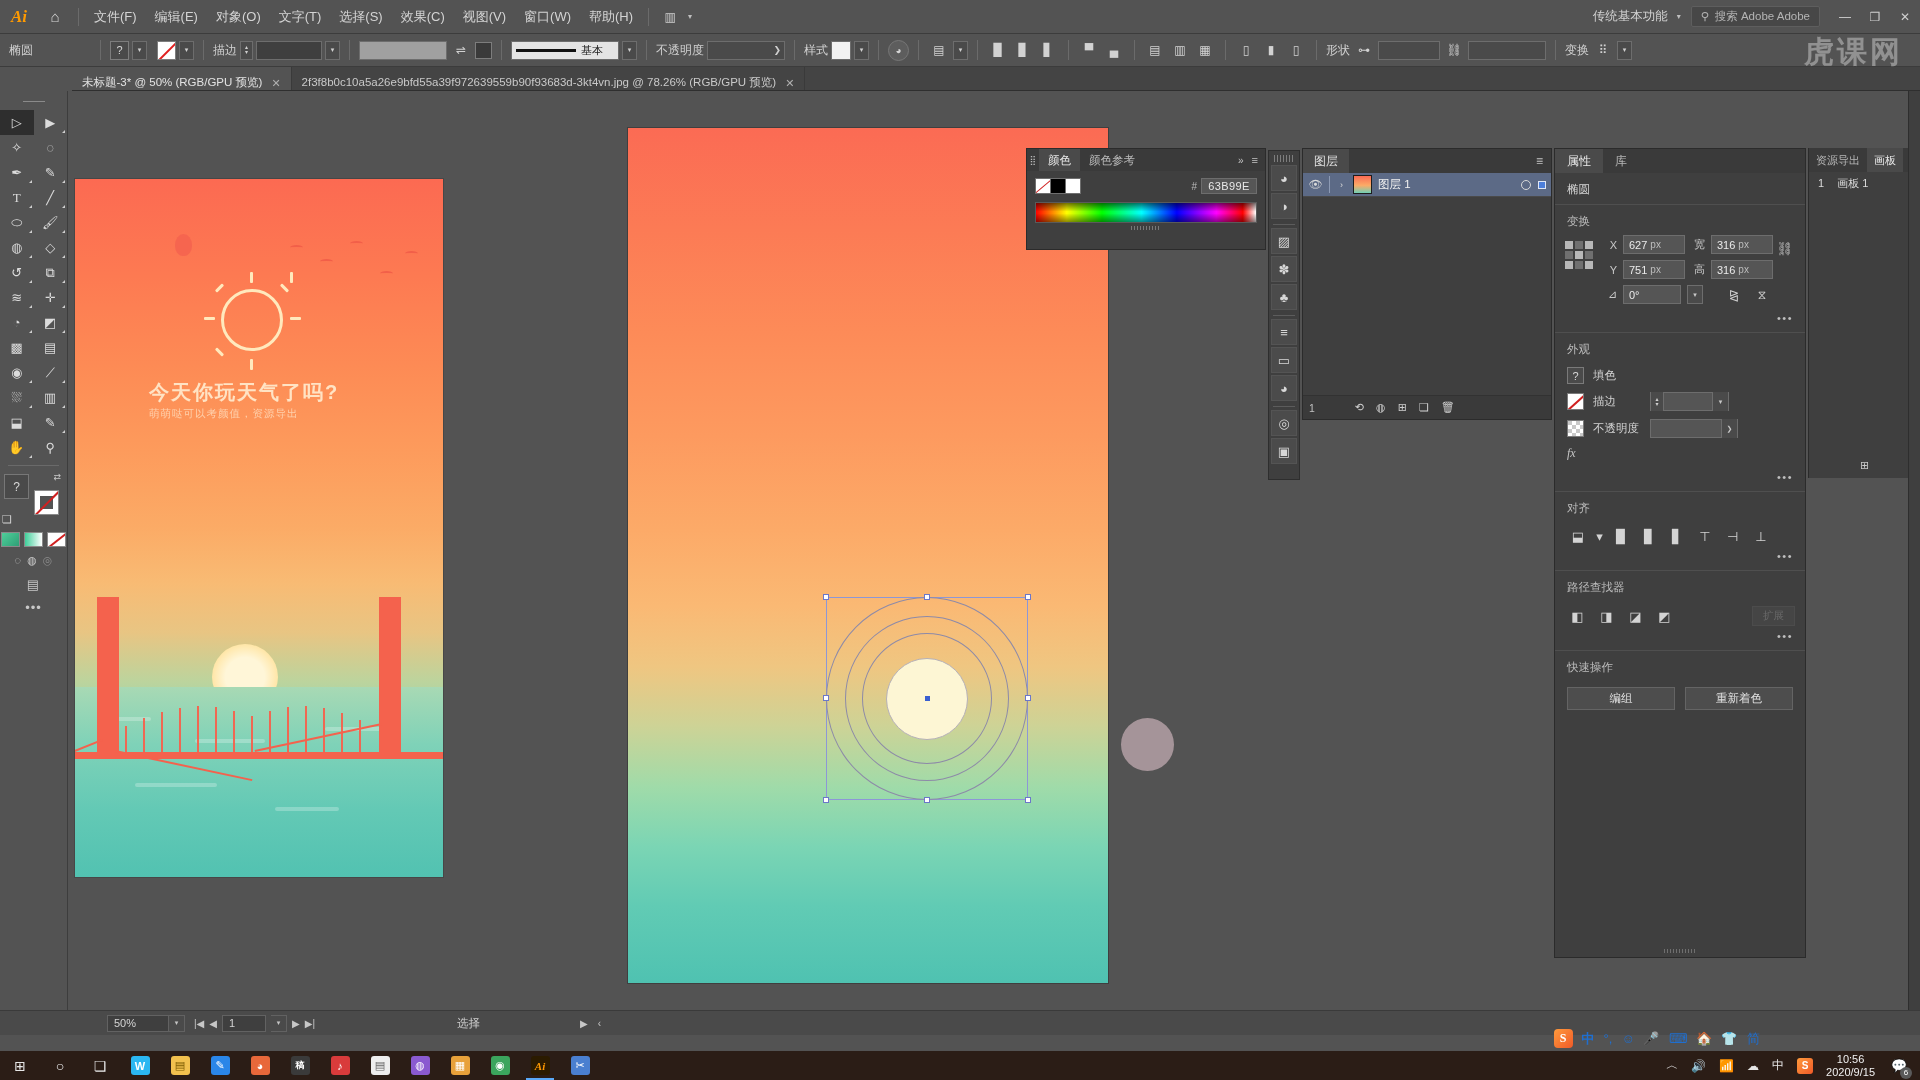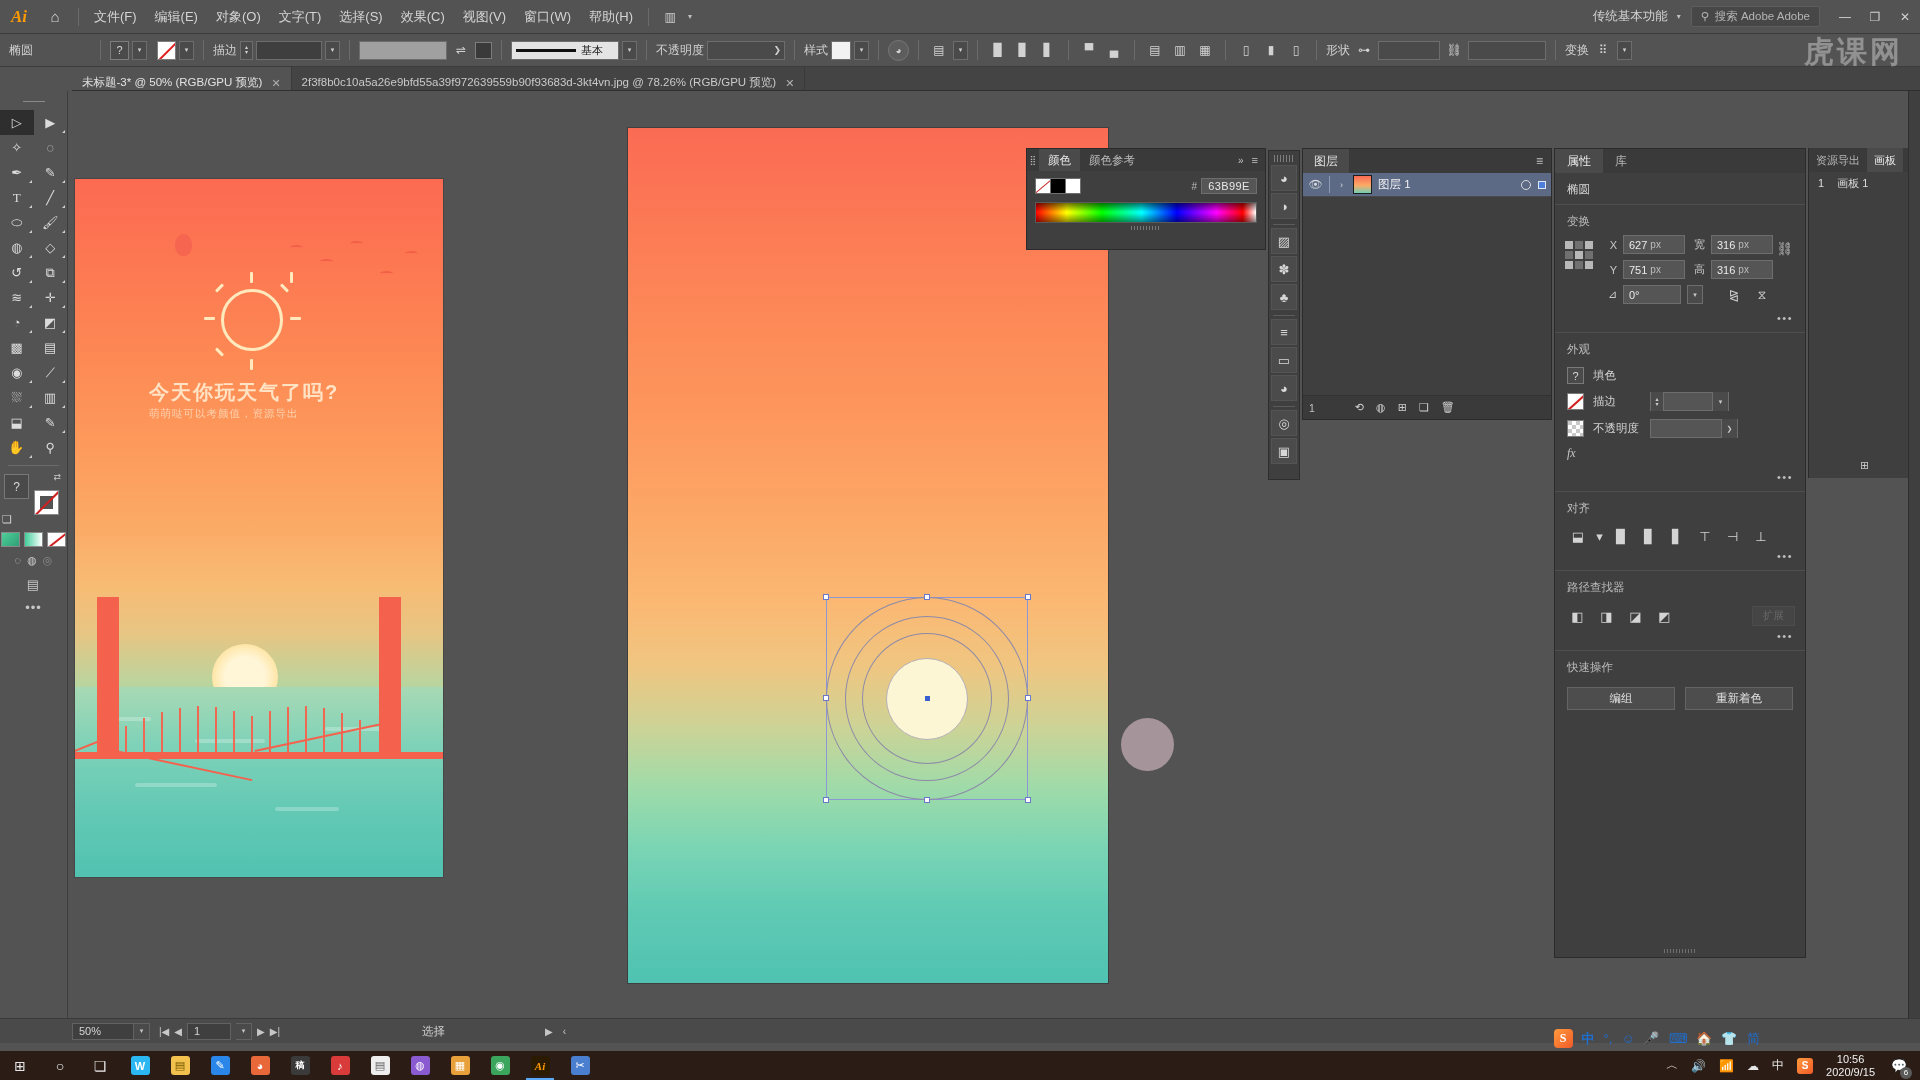--- a/index.html
+++ b/index.html
@@ -386,22 +386,22 @@
   .ab-foot{position:absolute;left:0;bottom:6px;width:100%;display:flex;justify-content:center;color:#c8c8c8;font-size:11px;}
 
   
   .rightstrip{
     position:absolute;left:1908px;top:91px;width:12px;height:935px;background:#3f3f3f;
     border-left:1px solid #2e2e2e;
   }
 
   
   .statusbar{
-    position:absolute;left:0;bottom:37px;width:1920px;height:25px;background:#4a4a4a;
-    display:flex;align-items:center;border-top:1px solid #3a3a3a;
+    position:absolute;left:0;bottom:45px;width:1920px;height:25px;background:#4a4a4a;
+    display:flex;align-items:center;border-top:1px solid #3a3a3a;padding-left:35px;
   }
   .sb-zoom{
     margin-left:72px;width:62px;height:17px;background:#3f3f3f;border:1px solid #626262;
     color:#d4d4d4;font-size:11px;display:flex;align-items:center;padding-left:6px;
   }
   .sb-dd{width:16px;height:17px;background:#4a4a4a;border:1px solid #626262;border-left:none;
     display:flex;align-items:center;justify-content:center;color:#c5c5c5;font-size:7px;}
   .sb-nav{display:flex;align-items:center;gap:5px;margin-left:9px;color:#c7c7c7;font-size:10px;}
   .sb-page{width:44px;height:17px;background:#3f3f3f;border:1px solid #626262;color:#d4d4d4;
     font-size:11px;display:flex;align-items:center;padding-left:6px;}

